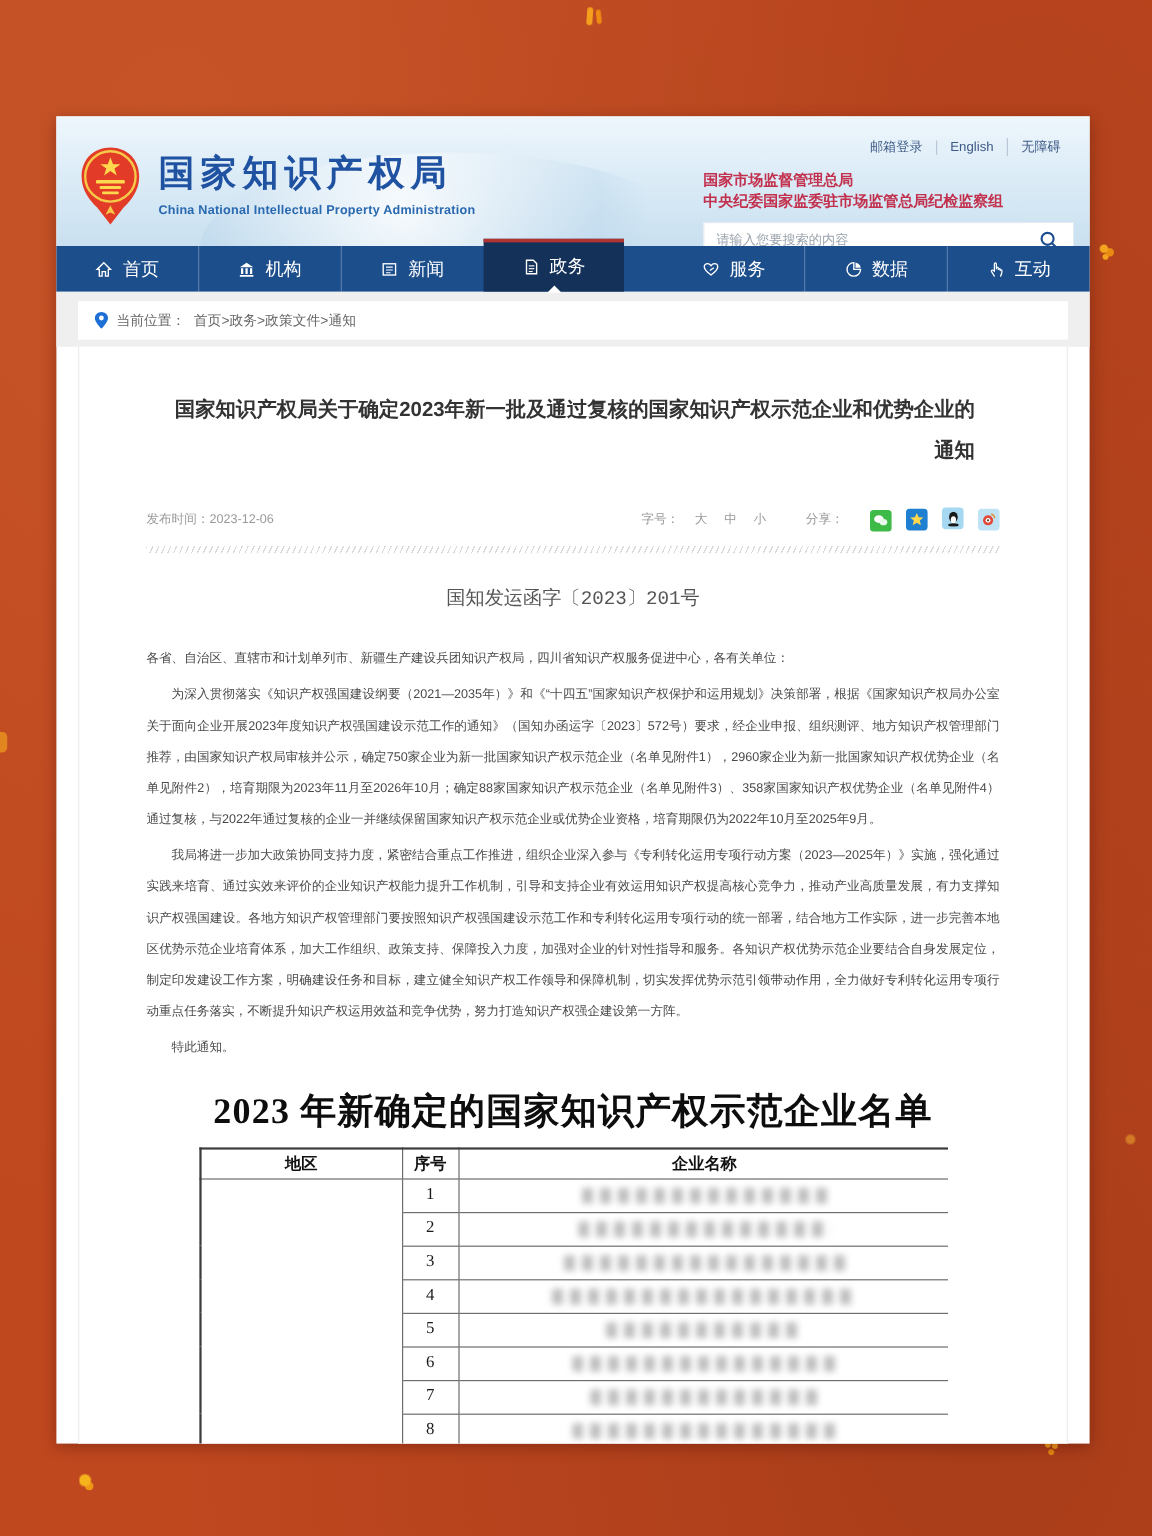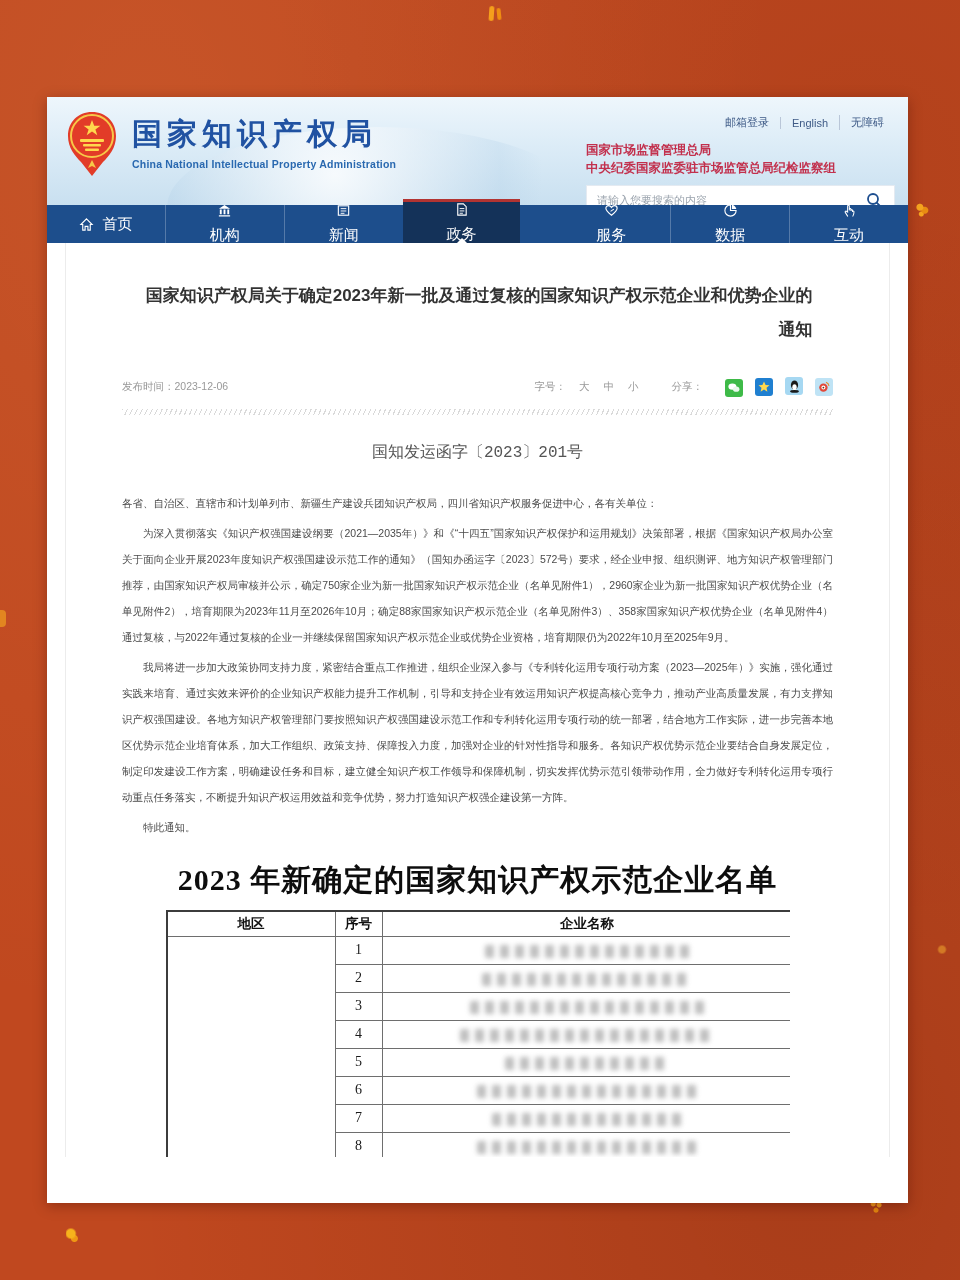--- a/index.html
+++ b/index.html
@@ -19,21 +19,21 @@
 
   
   .card{position:absolute;left:47px;top:97px;width:861px;height:1106px;
     background:#ffffff;box-shadow:0 3px 12px rgba(60,10,0,.35);}
 
   
   .site-header{height:108px;position:relative;overflow:hidden;
     background:linear-gradient(180deg,#eef6fc 0%,#dcecf7 45%,#c9e0f0 100%);}
   .site-header::after{content:'';position:absolute;left:120px;top:30px;width:420px;height:160px;
     border-radius:50%;background:radial-gradient(circle at 40% 30%, rgba(255,255,255,.8), rgba(173,205,230,.25) 60%, transparent 75%);}
-  .logo-row{position:absolute;left:18px;top:13px;display:flex;align-items:flex-start;z-index:2;}
+  .logo-row{position:absolute;left:18px;top:24px;display:flex;align-items:flex-start;z-index:2;}
   .emblem{width:54px;height:70px;flex:0 0 auto;}
   .site-title{margin-left:13px;padding-top:7px;}
   .site-title .cn{font-size:30px;font-weight:bold;color:#2052a2;letter-spacing:5px;line-height:34px;}
   .site-title .en{font-size:10.5px;font-weight:bold;color:#2a69b0;margin-top:7px;letter-spacing:.2px;}
 
   .header-right{position:absolute;right:13px;top:18px;width:309px;z-index:3;}
   .top-links{display:flex;justify-content:flex-end;align-items:center;font-size:11px;color:#3e5a86;}
   .top-links .link{padding:0 11px;cursor:pointer;}
   .top-links .link + .link{border-left:1px solid #b9c6d8;}
   .gov-lines{margin-top:11px;font-size:12.5px;font-weight:bold;color:#c2304d;line-height:18px;text-align:left;}
@@ -41,21 +41,21 @@
     border:1px solid #e4eaf1;box-sizing:border-box;}
   .search-box input{flex:1;border:none;outline:none;padding:0 10px;font-size:11px;color:#333;
     font-family:"Liberation Sans","DejaVu Sans",sans-serif;background:transparent;}
   .search-box input::placeholder{color:#9aa3ad;}
   .search-btn{width:40px;display:flex;align-items:center;justify-content:center;cursor:pointer;background:#fff;border:none;}
 
   
   .nav{height:38px;background:#1d4e8c;display:flex;position:relative;z-index:4;}
   .tab{flex:1;display:flex;align-items:center;justify-content:center;gap:8px;color:#fff;
     font-size:15px;cursor:pointer;position:relative;box-sizing:border-box;}
-  .tab + .tab{border-left:1px solid rgba(255,255,255,.25);flex-direction:column;}
+  .tab + .tab{border-left:1px solid rgba(255,255,255,.25);}
   .tab svg{width:15px;height:15px;display:block;}
   .tab.active{background:#143259;margin-top:-6px;height:44px;border-top:3px solid #b23432;z-index:5;border-left:none;}
   .tab.active + .tab{border-left:none;padding-left:32px;}
   .tab.active::after{content:'';position:absolute;bottom:-1px;left:50%;transform:translateX(-50%);
     width:0;height:0;border:6px solid transparent;border-bottom:6px solid #ffffff;border-top:none;}
 
   
   .gray-band{background:#efefef;padding:8px 18px 6px;}
   .breadcrumb{height:32px;background:#fff;display:flex;align-items:center;gap:7px;
     font-size:11.5px;color:#666;padding:0 14px;}
@@ -205,20 +205,30 @@
       <div class="tab">
         <span style="width: 15px; height: 15px; display: inline-flex;">
           <svg viewBox="0 0 16 16">
             <path d="M6 14 L3.5 10 C3 9.2 3.8 8.3 4.7 8.8 L6 9.6 V3.2 C6 2 7.8 2 7.8 3.2 V7.5 M7.8 7.5 V6.8 C7.8 5.7 9.5 5.7 9.5 6.8 V8 M9.5 8 C9.5 7 11.2 7 11.2 8 V9 M11.2 9 C11.2 8.2 12.8 8.3 12.8 9.3 C12.8 11 12.4 12.4 11.6 14" fill="none" stroke="#fff" stroke-width="1.1" stroke-linecap="round"></path>
           </svg>
         </span>
         <span>互动</span>
       </div>
     </div>
 
+  <div class="gray-band">
+    <div class="breadcrumb">
+      <svg width="11" height="14" viewBox="0 0 11 14">
+        <path d="M5.5 0 C8.5 0 11 2.3 11 5.2 C11 8.4 5.5 14 5.5 14 C5.5 14 0 8.4 0 5.2 C0 2.3 2.5 0 5.5 0 Z" fill="#1d6fd6"></path>
+        <circle cx="5.5" cy="5" r="2" fill="#fff"></circle>
+      </svg>
+      <span>当前位置：</span>
+      <span class="crumb-path">首页&gt;政务&gt;政策文件&gt;通知</span>
+    </div>
+  </div>
 
   <div class="article-wrap">
     <div class="art-title">国家知识产权局关于确定2023年新一批及通过复核的国家知识产权示范企业和优势企业的通知</div>
 
     <div class="meta-row">
       <div>
         <span>发布时间：</span><span>2023-12-06</span>
       </div>
       <div class="meta-right">
         <span class="lbl">字号：</span>

